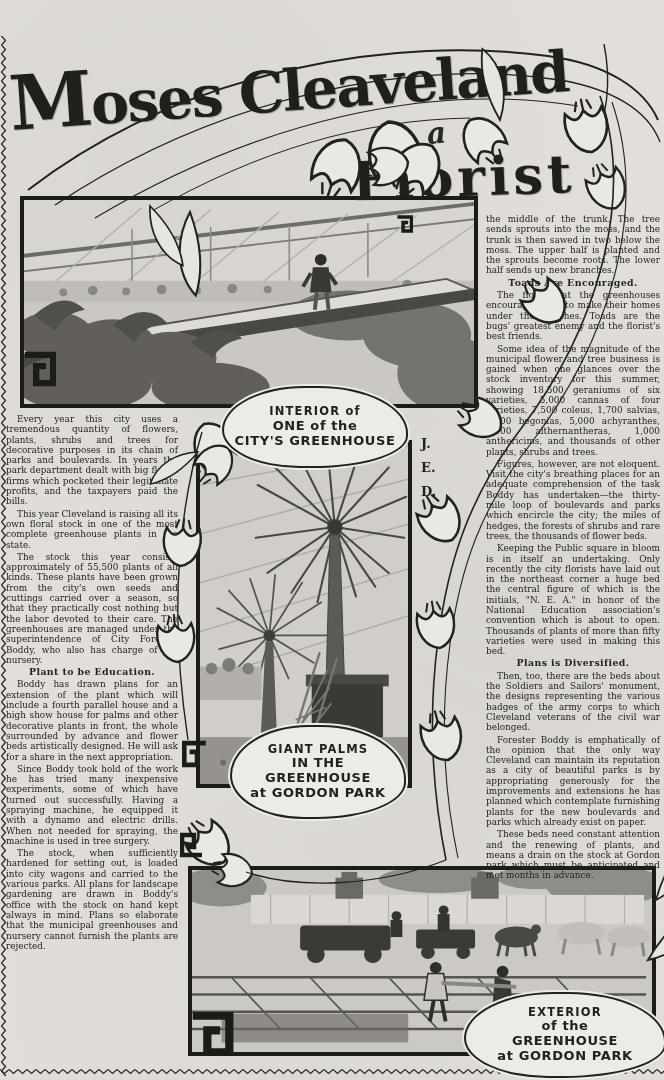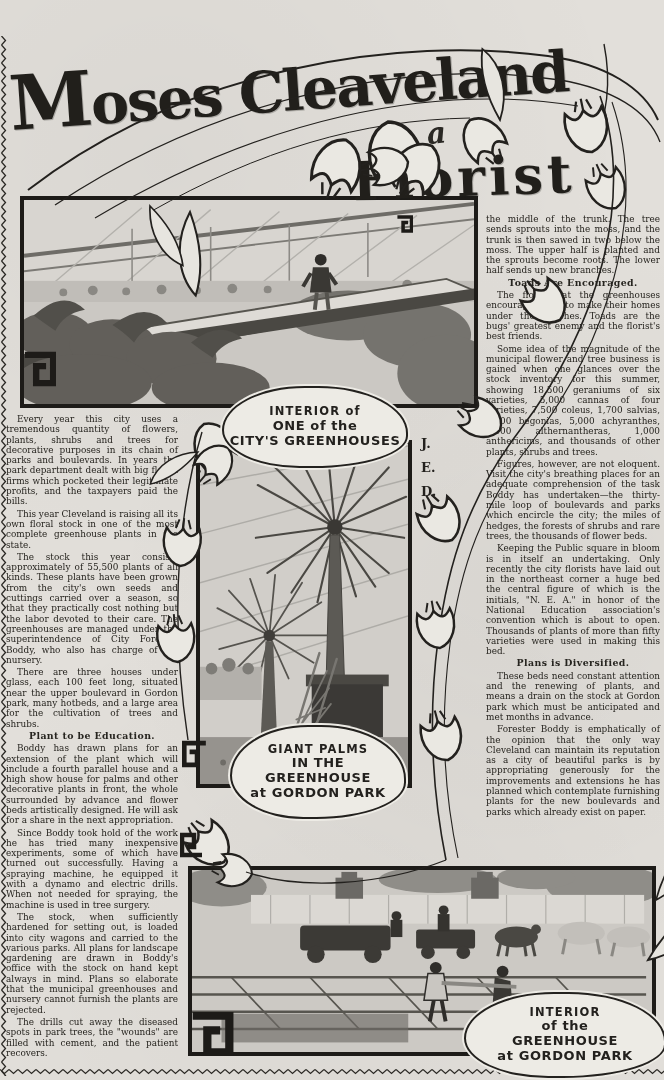--- a/index.html
+++ b/index.html
@@ -299,30 +299,30 @@
     <path d="M446,860 C380,886 300,890 246,872" fill="none" stroke="#23211e" stroke-width="1.3"></path>
 
     <use href="#bell" transform="translate(492,1004) rotate(-30) scale(1.5)"></use>
     <use href="#leaf" transform="translate(648,960) rotate(200) scale(1.5)"></use>
     <use href="#leaf" transform="translate(656,900) rotate(185) scale(1.3)"></use>
   </svg>
 
   <div class="bubble" id="cap-interior">
     <span>INTERIOR of</span>
     <span>ONE of the</span>
-    <span>CITY'S GREENHOUSES</span>
+    <span>CITY'S GREENHOUSE</span>
   </div>
   <div class="bubble" id="cap-palms">
     <span>GIANT PALMS</span>
     <span>IN THE</span>
     <span>GREENHOUSE</span>
     <span>at GORDON PARK</span>
   </div>
   <div class="bubble" id="cap-exterior">
-    <span>INTERIOR</span>
+    <span>EXTERIOR</span>
     <span>of the</span>
     <span>GREENHOUSE</span>
     <span>at GORDON PARK</span>
   </div>
 
   <div class="initials">
     <span>J.</span>
     <span>E.</span>
     <span>D.</span>
   </div>
@@ -350,34 +350,33 @@
   <div class="orn" id="orn-5">
       <svg viewBox="0 0 24 24">
         <path d="M22,22 H2 V2 H14 V14 H7" fill="none" stroke="#1d1b18" stroke-width="4.5"></path>
       </svg>
     </div>
 
   <div class="col" id="col-left">
     <p>Every year this city uses a tremendous quantity of flowers, plants, shrubs and trees for decorative purposes in its chain of parks and boulevards. In years the park department dealt with big florist firms which pocketed their legitimate profits, and the taxpayers paid the bills.</p>
     <p>This year Cleveland is raising all its own floral stock in one of the most complete greenhouse plants in the state.</p>
     <p>The stock this year consists approximately of 55,500 plants of all kinds. These plants have been grown from the city's own seeds and cuttings carried over a season, so that they practically cost nothing but the labor devoted to their care. The greenhouses are managed under the superintendence of City Forester Boddy, who also has charge of the nursery.</p>
-    <p>There are three houses under glass, each 100 feet long, situated near the upper boulevard in Gordon park, many hotbeds, and a large area for the cultivation of trees and shrubs.</p>
     <div class="sechead">Plant to be Education.</div>
     <p>Boddy has drawn plans for an extension of the plant which will include a fourth parallel house and a high show house for palms and other decorative plants in front, the whole surrounded by advance and flower beds artistically designed. He will ask for a share in the next appropriation.</p>
     <p>Since Boddy took hold of the work he has tried many inexpensive experiments, some of which have turned out successfully. Having a spraying machine, he equipped it with a dynamo and electric drills. When not needed for spraying, the machine is used in tree surgery.</p>
     <p>The stock, when sufficiently hardened for setting out, is loaded into city wagons and carried to the various parks. All plans for landscape gardening are drawn in Boddy's office with the stock on hand kept always in mind. Plans so elaborate that the municipal greenhouses and nursery cannot furnish the plants are rejected.</p>
-    <p>The drills cut away the diseased spots in park trees, the "wounds" are filled with cement, and the patient recovers.</p>
 
   </div>
 
   <div class="col" id="col-right">
     <p class="noindent">the middle of the trunk. The tree sends sprouts into the moss, and the trunk is then sawed in two below the moss. The upper half is planted and the sprouts become roots. The lower half sends up new branches.</p>
     <div class="sechead">Toads Are Encouraged.</div>
     <p>The florists at the greenhouses encourage toads to make their homes under the benches. Toads are the bugs' greatest enemy and the florist's best friends.</p>
     <p>Some idea of the magnitude of the municipal flower and tree business is gained when one glances over the stock inventory for this summer, showing 18,500 geraniums of six varieties, 5,000 cannas of four varieties, 7,500 coleus, 1,700 salvias, 1,700 begonias, 5,000 achyranthes, 2,000 althernantheras, 1,000 anthericims, and thousands of other plants, shrubs and trees.</p>
     <p>Figures, however, are not eloquent. Visit the city's breathing places for an adequate comprehension of the task Boddy has undertaken—the thirty-mile loop of boulevards and parks which encircle the city; the miles of hedges, the forests of shrubs and rare trees, the thousands of flower beds.</p>
     <p>Keeping the Public square in bloom is in itself an undertaking. Only recently the city florists have laid out in the northeast corner a huge bed the central figure of which is the initials, "N. E. A." in honor of the National Education association's convention which is about to open. Thousands of plants of more than fifty varieties were used in making this bed.</p>
     <div class="sechead">Plans is Diversified.</div>
+    <p>Then, too, there are the beds about the Soldiers and Sailors' monument, the designs representing the various badges of the army corps to which Cleveland veterans of the civil war belonged.</p>
+    <p>Forester Boddy is emphatically of the opinion that the only way Cleveland can maintain its reputation as a city of beautiful parks is by appropriating generously for the improvements and extensions he has planned which contemplate furnishing plants for the new boulevards and parks which already exist on paper.</p>
     <p>These beds need constant attention and the renewing of plants, and means a drain on the stock at Gordon park which must be anticipated and met months in advance.</p>
-    <p>Forester Boddy is emphatically of the opinion that the only way Cleveland can maintain its reputation as a city of beautiful parks is by appropriating generously for the improvements and extensions he has planned which contemplate furnishing plants for the new boulevards and parks which already exist on paper.</p>
   </div>
 
 </div>
 
 </body></html>

